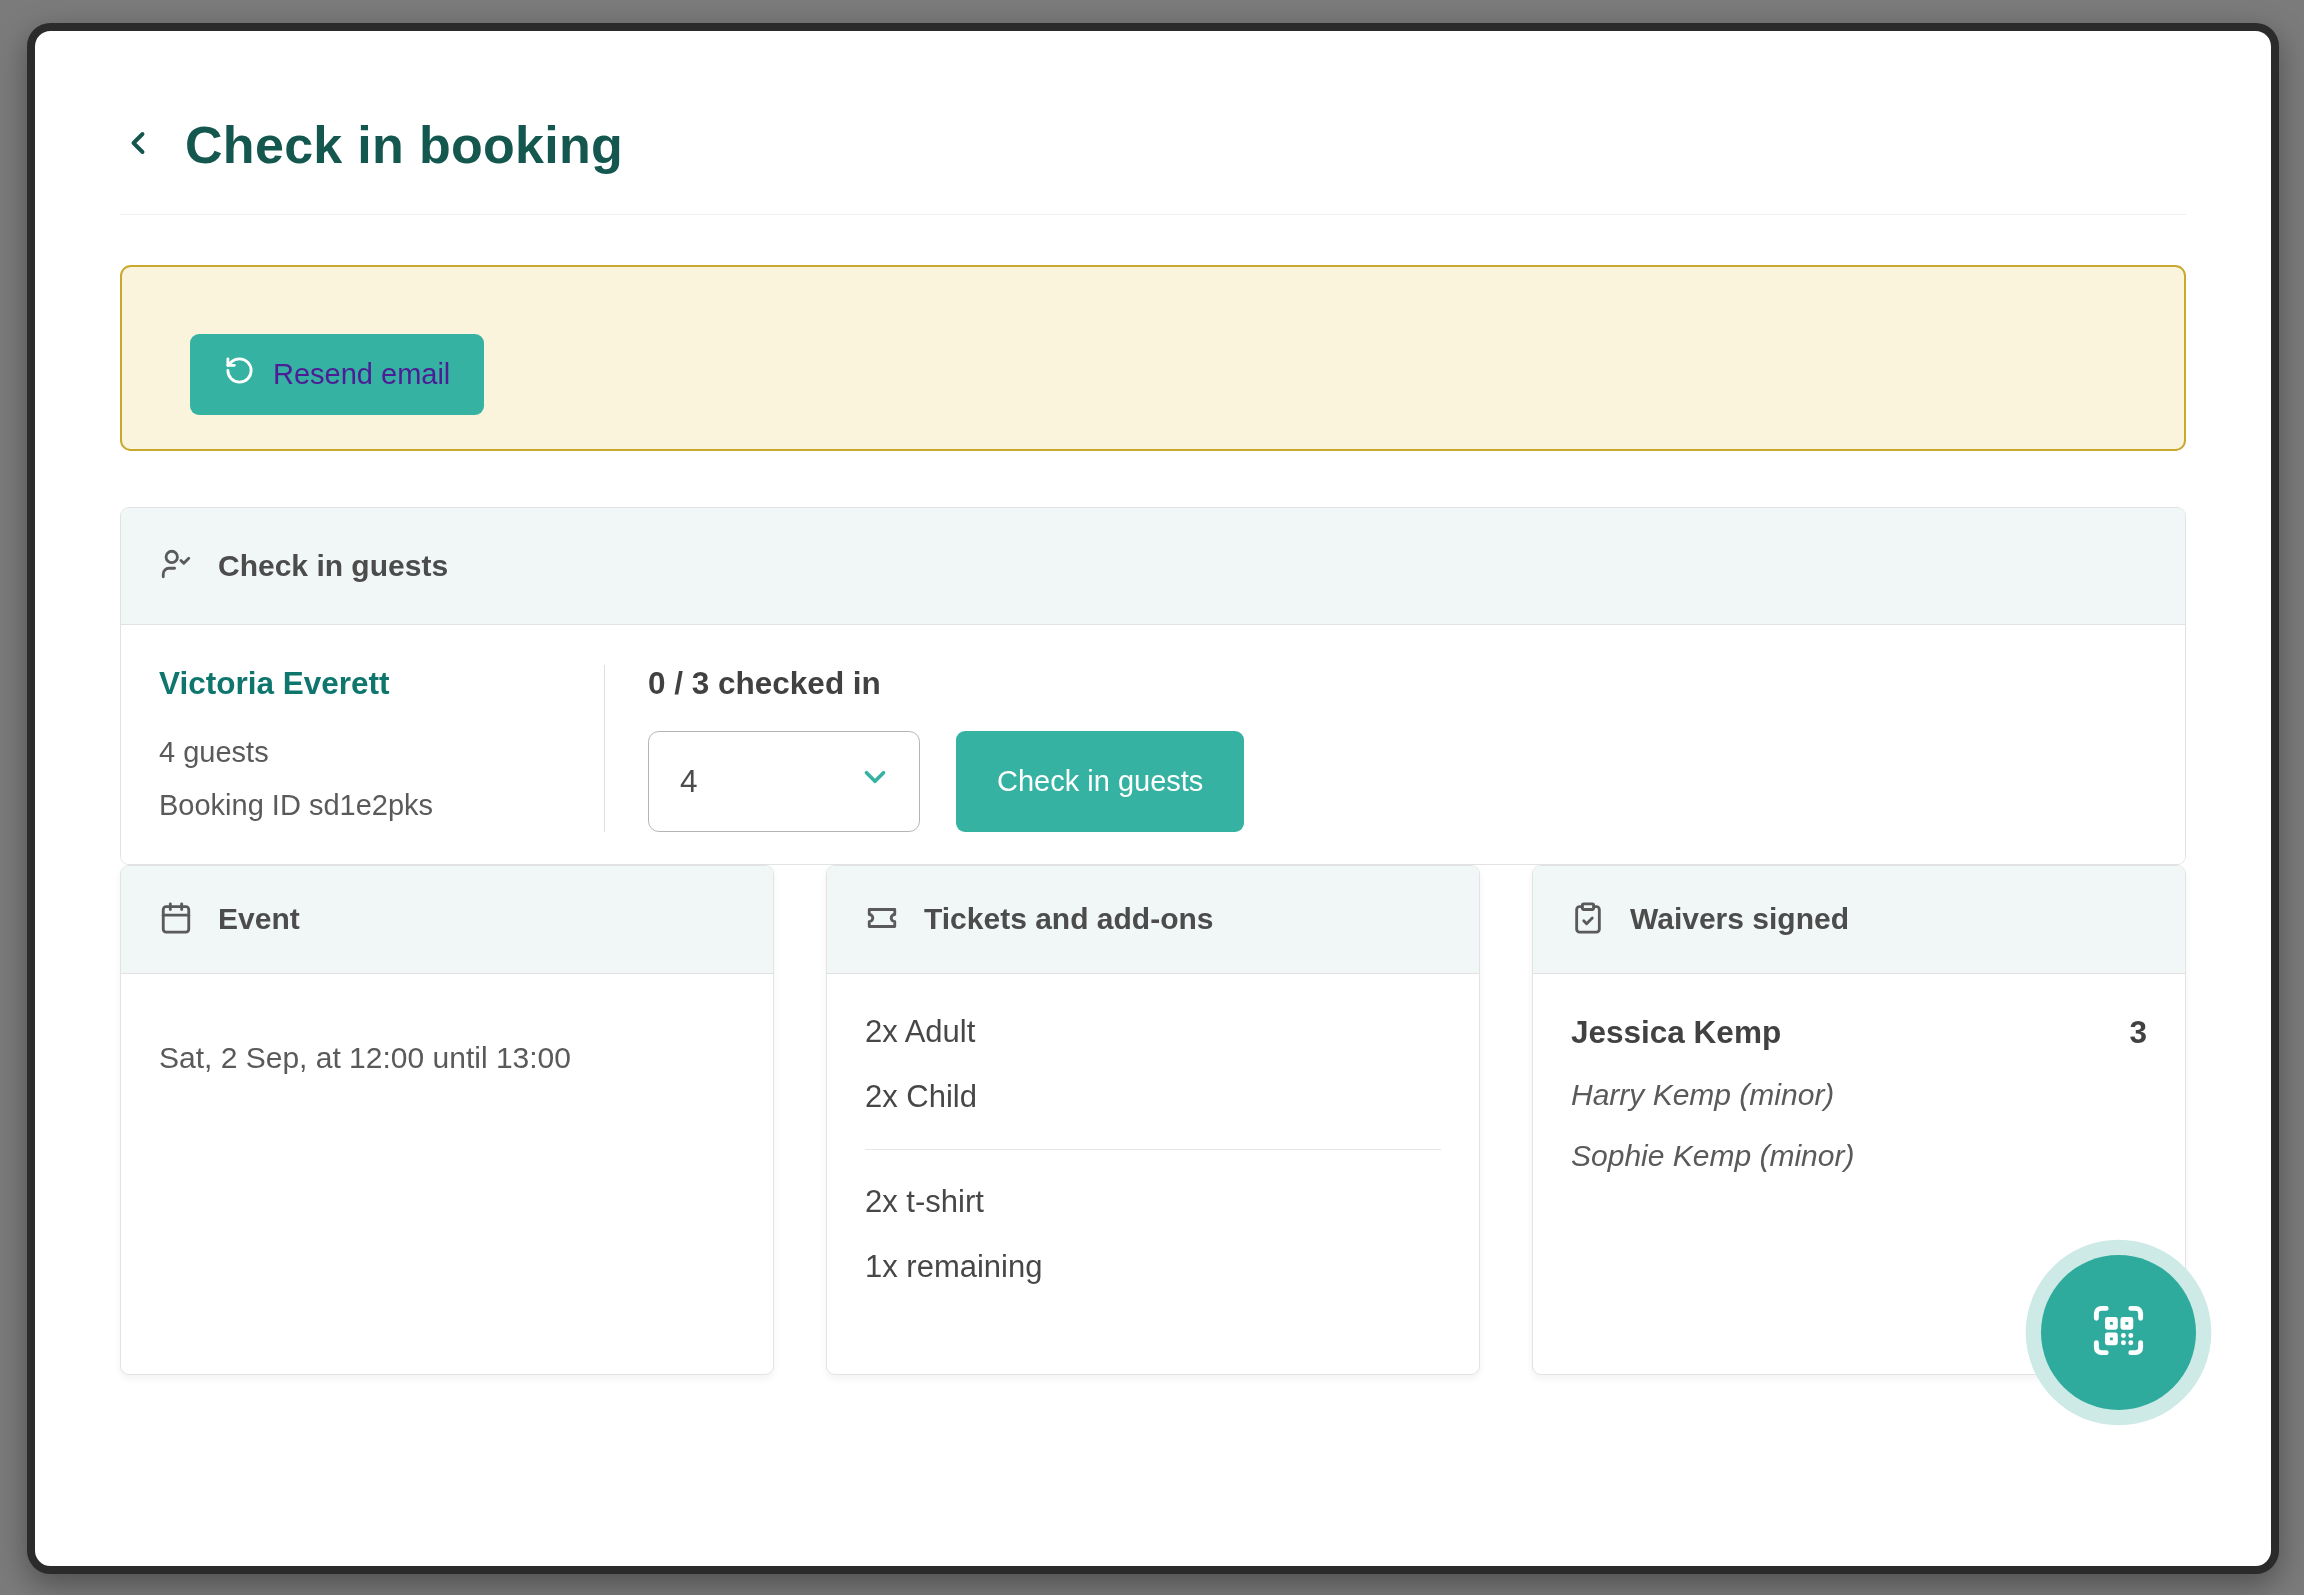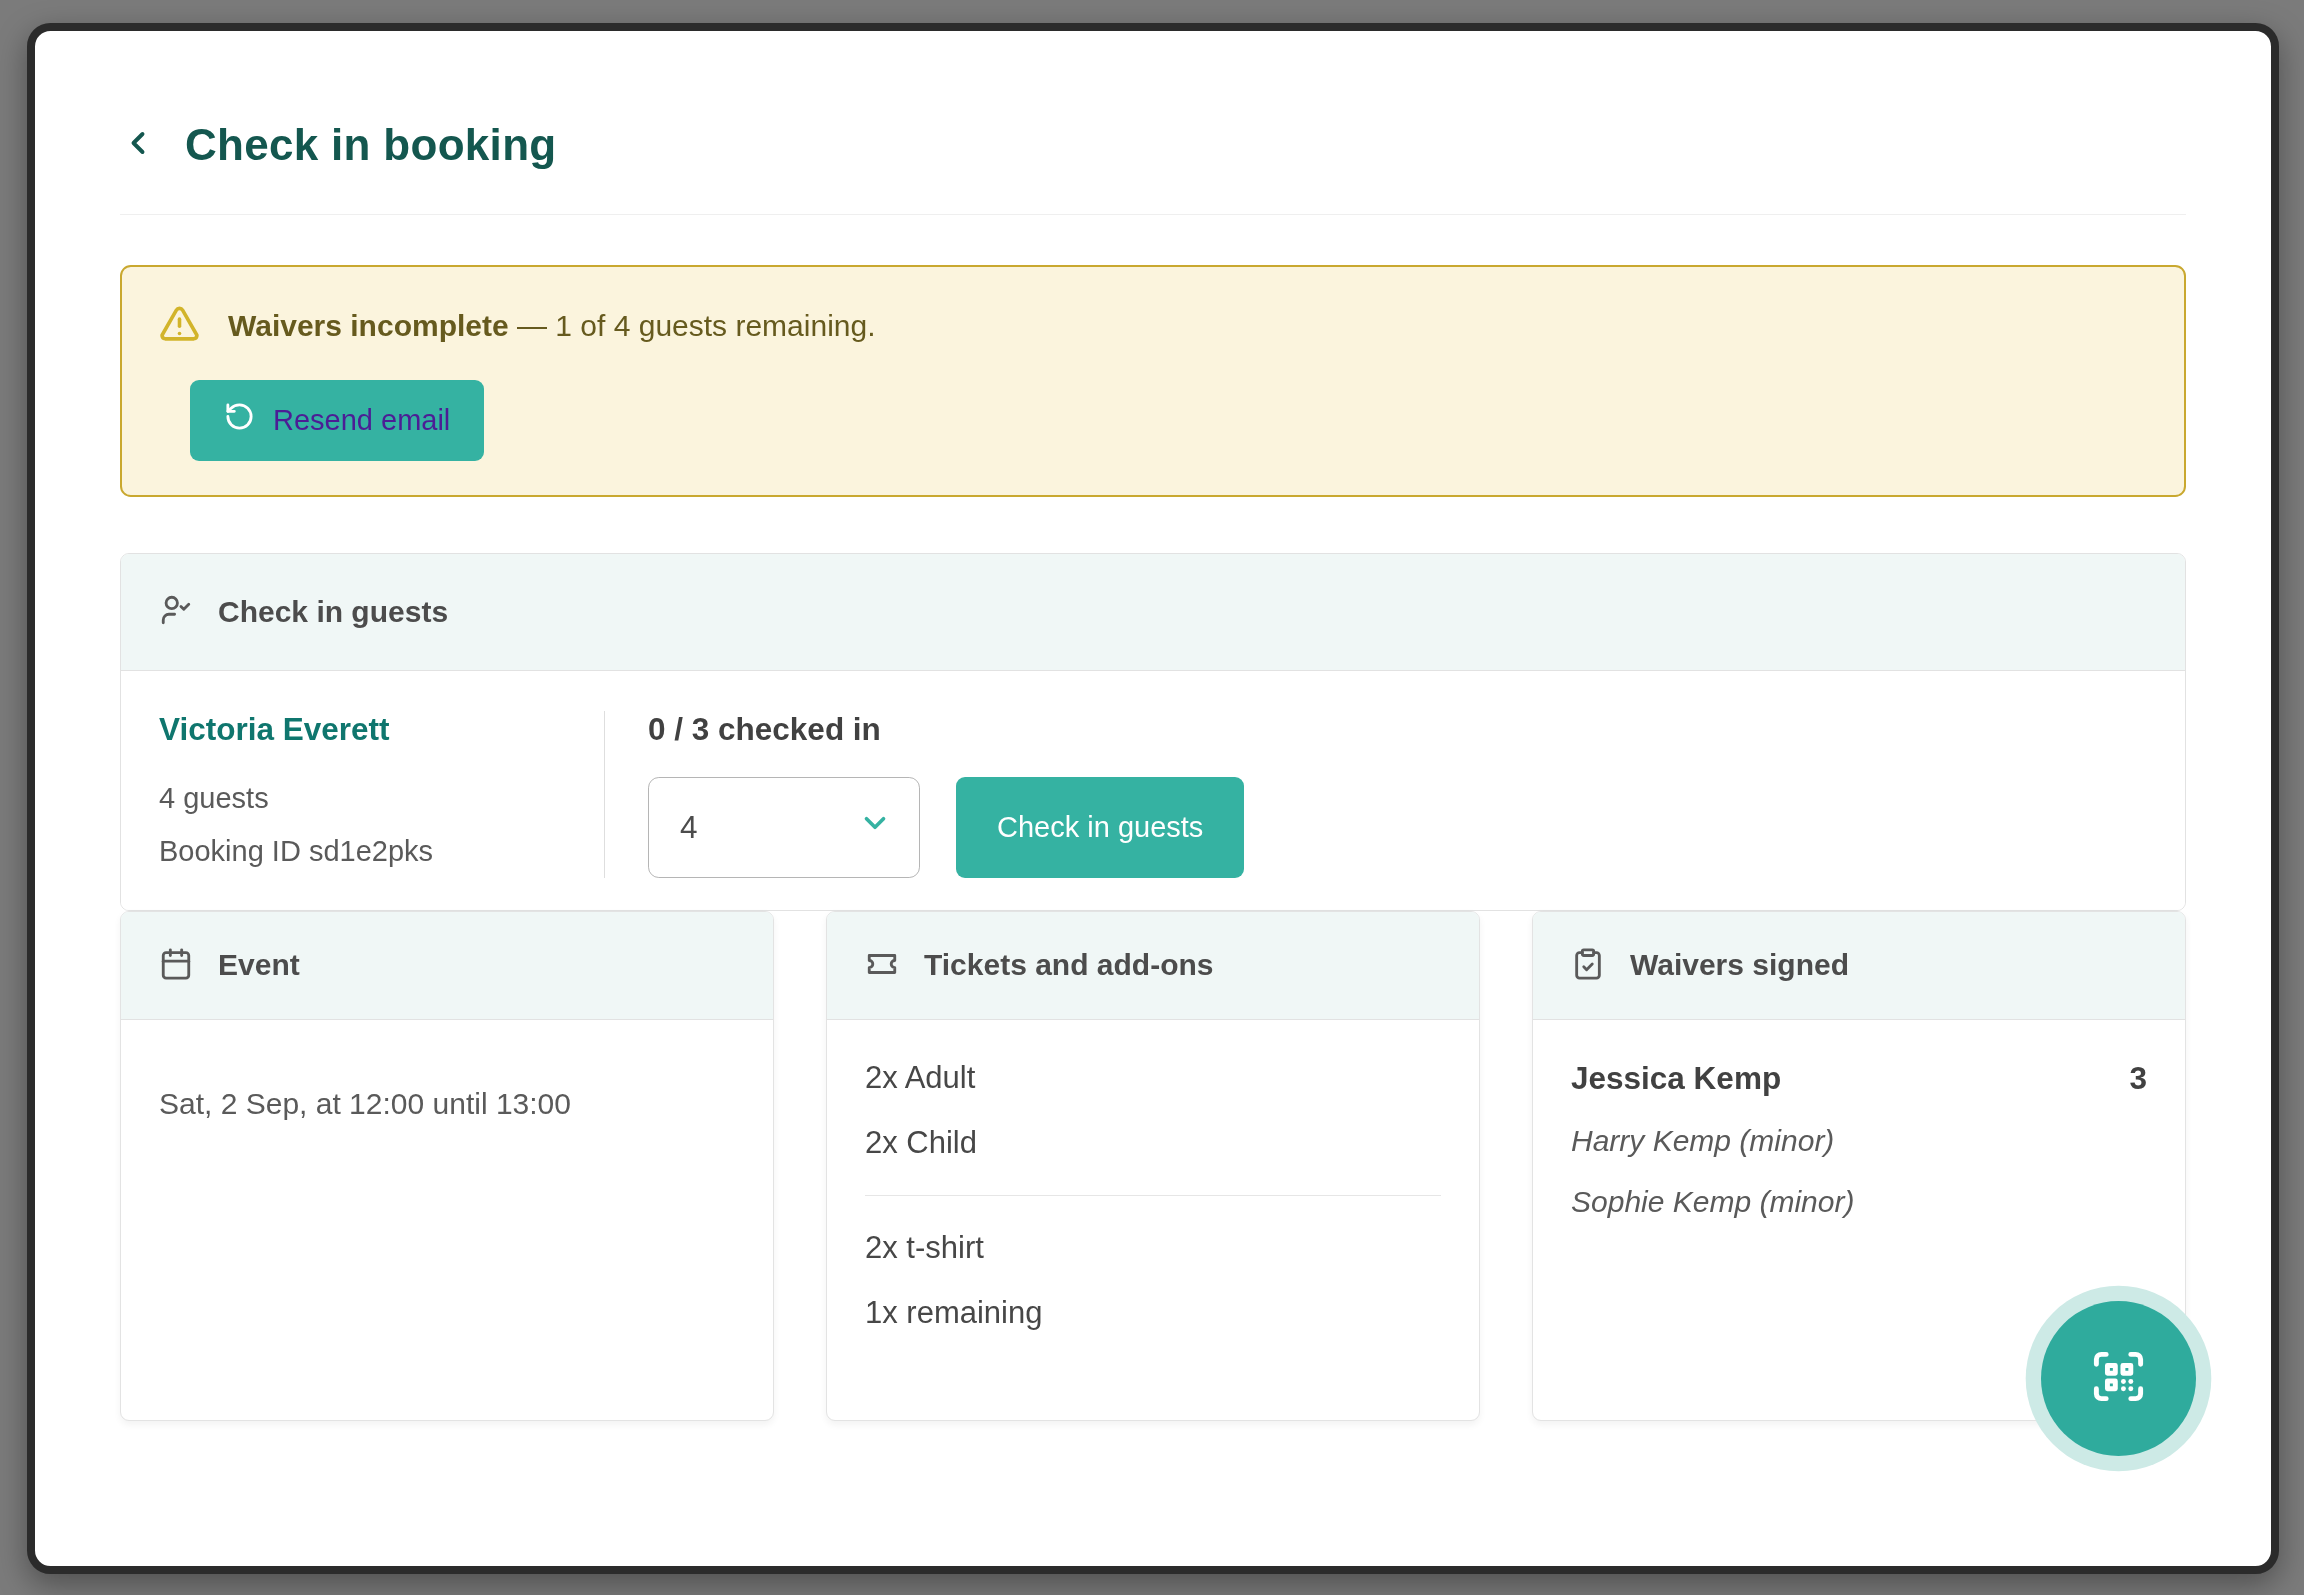--- a/index.html
+++ b/index.html
@@ -23,21 +23,21 @@
 
   
   .title-row {
     margin-top: 86px;
     display: flex; align-items: center; gap: 29px;
     height: 56px;
   }
   .back-btn { display: flex; align-items: center; cursor: pointer; }
   .back-btn svg { width: 36px; height: 36px; stroke: #14574f; }
   .page-title {
-    font-size: 44px; font-weight: 700; color: #14574f;
+    font-size: 52px; font-weight: 700; color: #14574f;
     letter-spacing: 0.3px;
   }
   .top-divider {
     margin-top: 41px;
     border-bottom: 1.8px solid #efefef;
   }
 
   
   .warning-banner {
     margin-top: 50px;
@@ -170,30 +170,20 @@
           <svg viewBox="0 0 24 24" stroke-width="2.6">
               <polyline points="15 18 9 12 15 6"></polyline>
             </svg>
         </span>
       </span>
       <h1 class="page-title">Check in booking</h1>
     </div>
     <div class="top-divider"></div>
 
     <div class="warning-banner">
-      <div class="warning-line">
-        <span>
-          <svg viewBox="0 0 24 24" stroke-width="2">
-            <path d="m21.73 18-8-14a2 2 0 0 0-3.48 0l-8 14A2 2 0 0 0 4 20h16a2 2 0 0 0 1.73-2Z"></path>
-            <path d="M12 9v4"></path>
-              <path d="M12 17h.01"></path>
-          </svg>
-        </span>
-        <span class="warning-text"><b>Waivers incomplete</b><span> — 1 of 4 guests remaining.</span></span>
-      </div>
       <button class="resend-btn">
         <span>
           <svg viewBox="0 0 24 24" stroke-width="2.2">
             <path d="M3 12a9 9 0 1 0 9-9 9.75 9.75 0 0 0-6.74 2.74L3 8"></path>
             <path d="M3 3v5h5"></path>
           </svg>
         </span>
         <span>Resend email</span>
       </button>
     </div>

